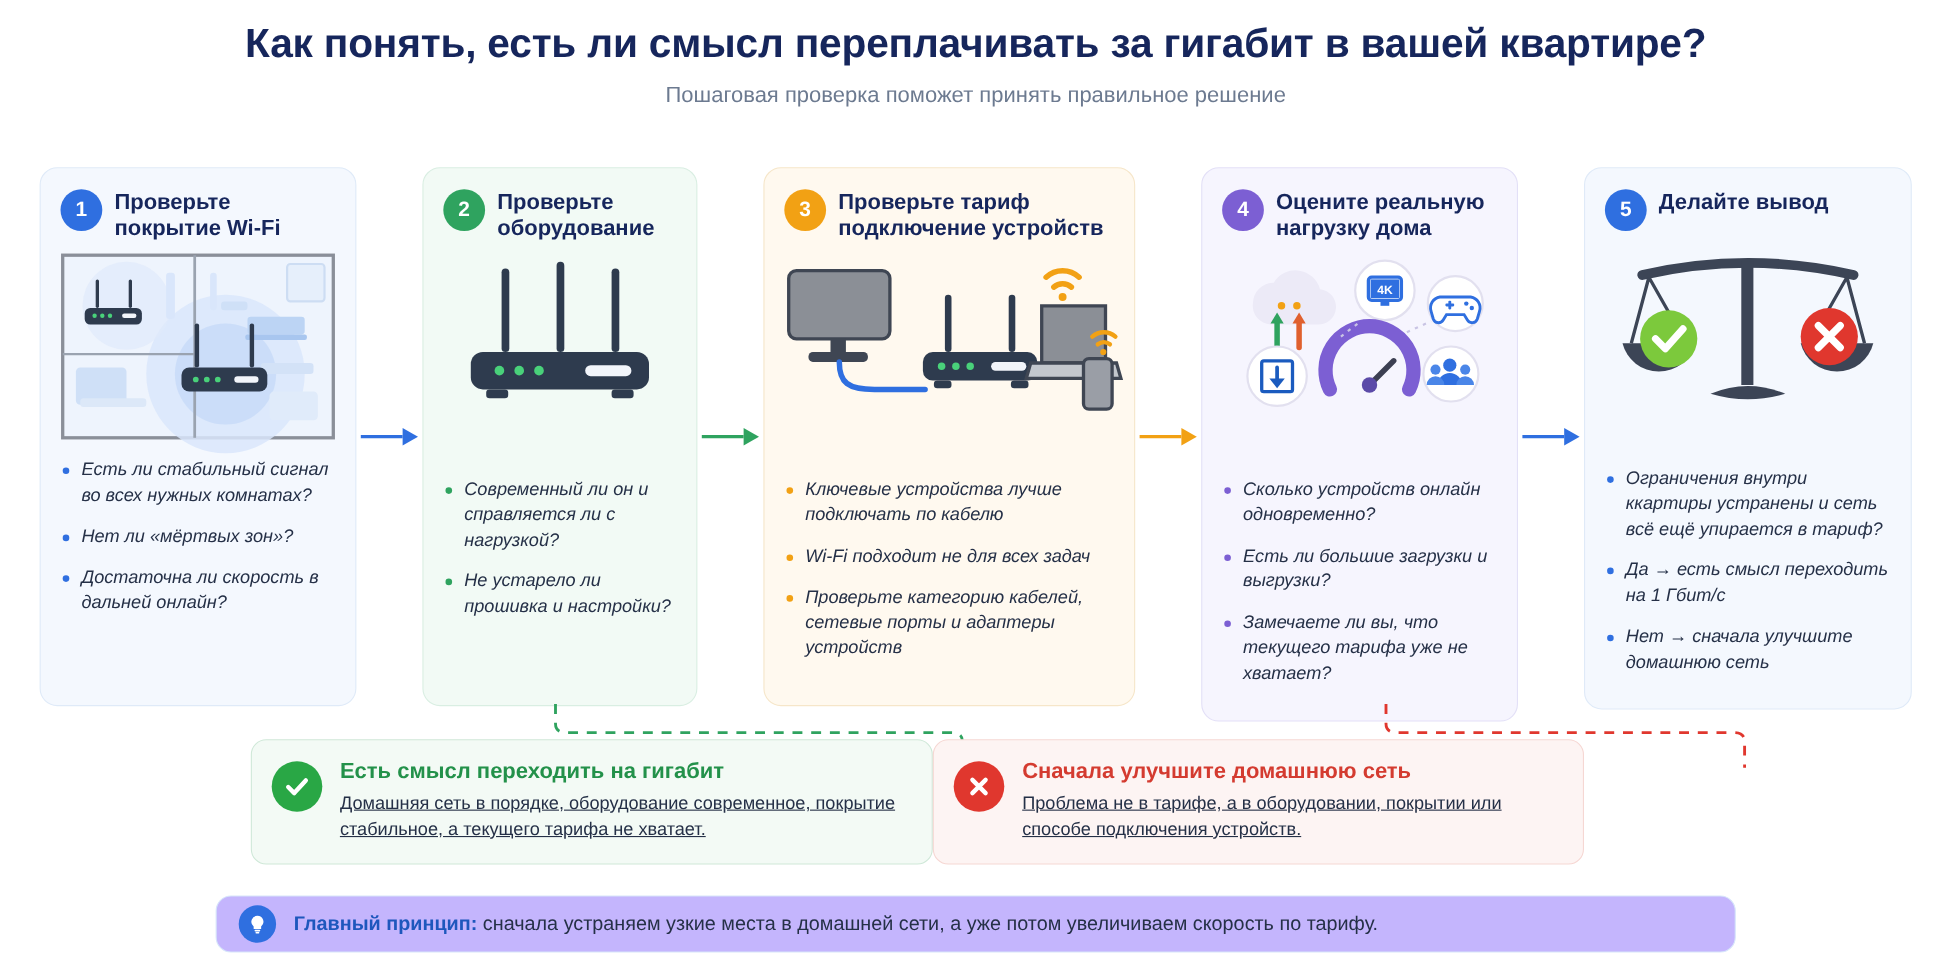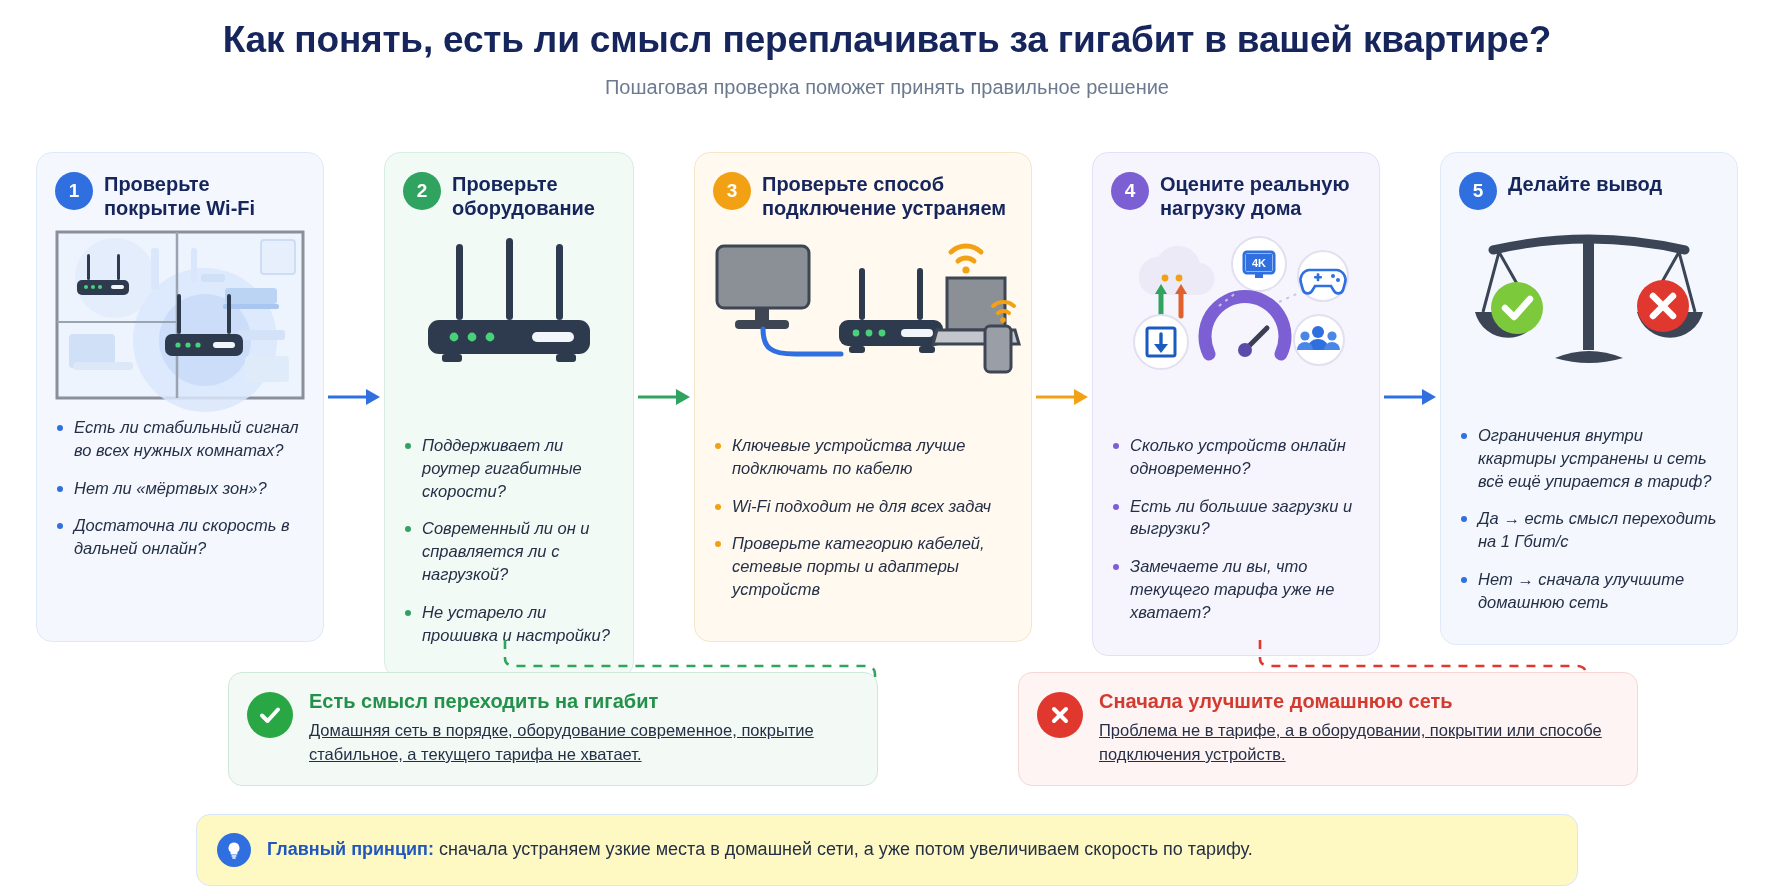--- a/index.html
+++ b/index.html
@@ -134,21 +134,21 @@
     top: 640px; left: 0;
     width: 1774px; height: 100px;
     pointer-events: none;
   }
 
   
   .verdicts {
     position: absolute;
     top: 672px;
     left: 228px;
-    width: 1410px;
+    width: 1212px;
     display: flex;
     justify-content: space-between;
     align-items: flex-start;
   }
   .verdict {
     border-radius: 14px;
     border: 1px solid;
     padding: 16px 22px 18px 18px;
     display: flex;
     gap: 16px;
@@ -189,24 +189,24 @@
     line-height: 1.45;
     text-decoration: underline;
   }
 
   
   .footer-note {
     position: absolute;
     top: 814px;
     left: 196px;
     width: 1382px;
-    background: #fef9c3;
+    background: #c4b5fd;
     border: 1px solid #d7e6fa;
     border-radius: 14px;
-    padding: 18px 20px;
+    padding: 8px 20px;
     display: flex;
     align-items: center;
     gap: 16px;
   }
   .bulb {
     flex: 0 0 auto;
     width: 34px; height: 34px;
     border-radius: 50%;
     background: #2f6fe0;
     display: flex;
@@ -310,37 +310,36 @@
           <rect x="14" y="90" width="162" height="34" rx="11" fill="#2e3b4e"></rect>
           <rect x="28" y="124" width="20" height="8" rx="3" fill="#2e3b4e"></rect>
           <rect x="142" y="124" width="20" height="8" rx="3" fill="#2e3b4e"></rect>
           <circle cx="40" cy="107" r="4.4" fill="#49d17a"></circle>
           <circle cx="58" cy="107" r="4.4" fill="#49d17a"></circle>
           <circle cx="76" cy="107" r="4.4" fill="#49d17a"></circle>
           <rect x="118" y="102" width="42" height="10" rx="5" fill="#f2f5fa"></rect>
         </svg>
       </div>
       <ul class="bullets">
-        <li>Поддерживает ли роутер гигабитные скорости?</li>
         <li>Современный ли он и справляется ли с нагрузкой?</li>
         <li>Не устарело ли прошивка и настройки?</li>
       </ul>
     </div>
 
     <div class="arrow">
       <svg width="52" height="22" viewBox="0 0 52 22">
         <line x1="0" y1="11" x2="38" y2="11" stroke="#2fa35f" stroke-width="3"></line>
         <polygon points="38,3 52,11 38,19" fill="#2fa35f"></polygon>
       </svg>
     </div>
 
     <div class="card c3">
       <div class="card-head">
         <div class="badge" style="background:#f2a114">3</div>
-        <div class="card-title">Проверьте способ подключение устраняем</div>
+        <div class="card-title">Проверьте тариф подключение устройств</div>
       </div>
       <div class="art">
         <svg width="300" height="150" viewBox="0 0 300 150">
 
           <rect x="4" y="16" width="92" height="62" rx="7" fill="#8b8f96" stroke="#3f4653" stroke-width="3"></rect>
           <rect x="42" y="78" width="14" height="14" fill="#3f4653"></rect>
           <rect x="22" y="90" width="54" height="9" rx="4" fill="#3f4653"></rect>
 
           <path d="M50 99 C50 118, 58 124, 82 124 L128 124" stroke="#2f6fe0" stroke-width="5" fill="none" stroke-linecap="round"></path>
 

